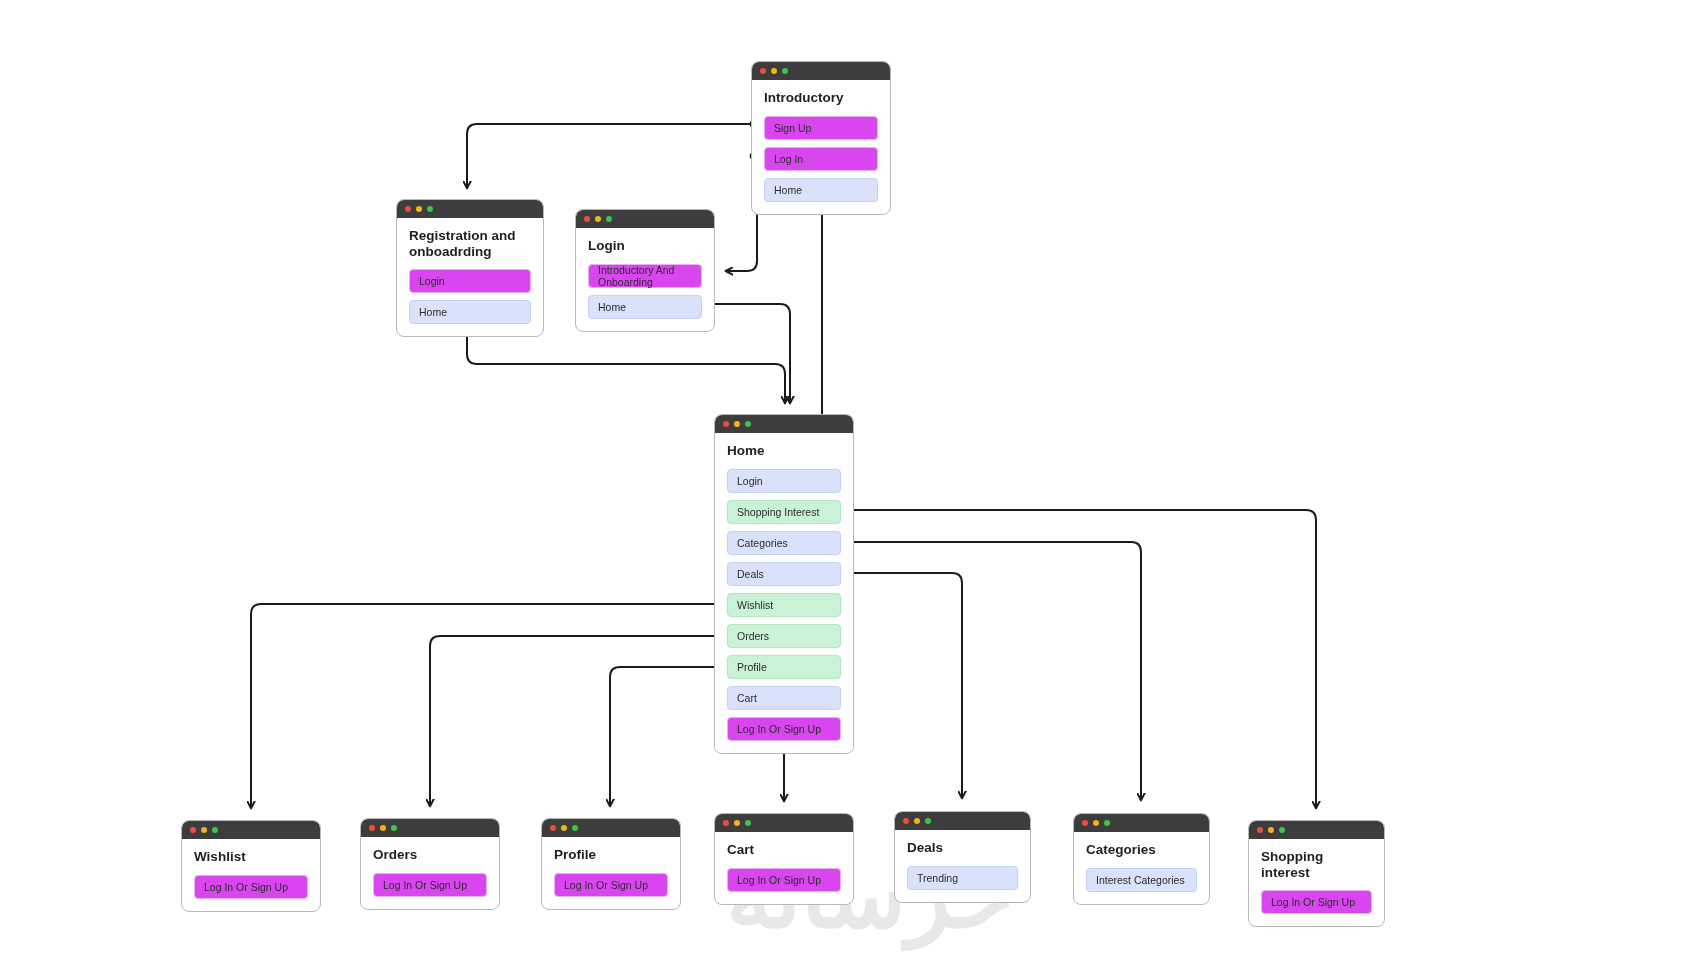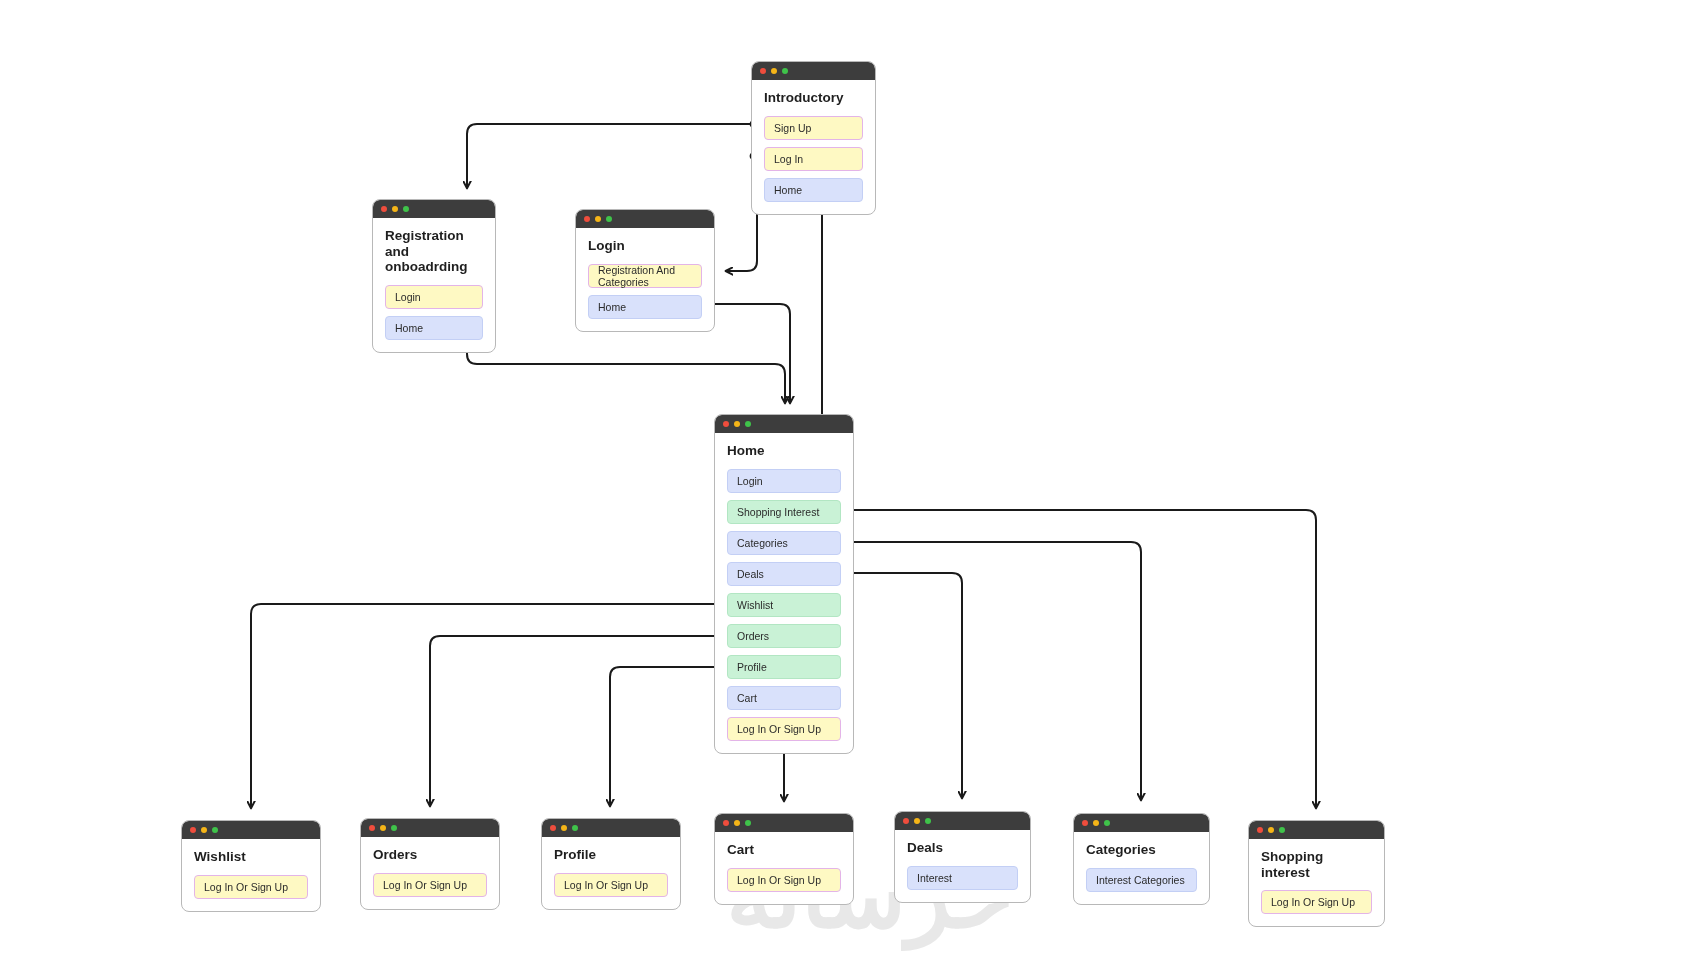--- a/index.html
+++ b/index.html
@@ -73,27 +73,27 @@
     border-radius:4px;
     display:flex;
     align-items:center;
     padding-left:9px;
     font-size:10.5px;
     color:#2b2b2b;
     margin-bottom:7px;
     box-sizing:border-box;
   }
   .row:last-child{margin-bottom:0;}
-  .row.pink{background:#fef9c3;border:1px solid #e3b4e8;}
+  .row.pink{background:#d946ef;border:1px solid #e3b4e8;}
   .row.blue{background:#d9e1fb;border:1px solid #c3cff5;}
   .row.green{background:#c9f2d6;border:1px solid #b2e6c3;}
 
   
-  #card-introductory{left:751px;top:61px;width:125px;}
-  #card-registration{left:372px;top:199px;width:124px;}
+  #card-introductory{left:751px;top:61px;width:140px;}
+  #card-registration{left:396px;top:199px;width:148px;}
   #card-login       {left:575px;top:209px;width:140px;}
   #card-home        {left:714px;top:414px;width:140px;}
   #card-wishlist    {left:181px;top:820px;width:140px;}
   #card-orders      {left:360px;top:818px;width:140px;}
   #card-profile     {left:541px;top:818px;width:140px;}
   #card-cart        {left:714px;top:813px;width:140px;}
   #card-deals       {left:894px;top:811px;width:137px;}
   #card-categories  {left:1073px;top:813px;width:137px;}
   #card-shopping    {left:1248px;top:820px;width:137px;}
 </style>
@@ -178,21 +178,21 @@
   </div>
 
   <div class="card" id="card-login">
     <div class="titlebar">
       <span class="dotred"></span>
       <span class="dotyel"></span>
       <span class="dotgrn"></span>
     </div>
     <div class="body">
       <h3>Login</h3>
-      <div class="row pink">Registration And Categories</div>
+      <div class="row pink">Introductory And Onboarding</div>
       <div class="row blue">Home</div>
     </div>
   </div>
 
   <div class="card" id="card-home">
     <div class="titlebar">
       <span class="dotred"></span>
       <span class="dotyel"></span>
       <span class="dotgrn"></span>
     </div>
@@ -259,21 +259,21 @@
   </div>
 
   <div class="card" id="card-deals">
     <div class="titlebar">
       <span class="dotred"></span>
       <span class="dotyel"></span>
       <span class="dotgrn"></span>
     </div>
     <div class="body">
       <h3>Deals</h3>
-      <div class="row blue">Interest</div>
+      <div class="row blue">Trending</div>
     </div>
   </div>
 
   <div class="card" id="card-categories">
     <div class="titlebar">
       <span class="dotred"></span>
       <span class="dotyel"></span>
       <span class="dotgrn"></span>
     </div>
     <div class="body">

